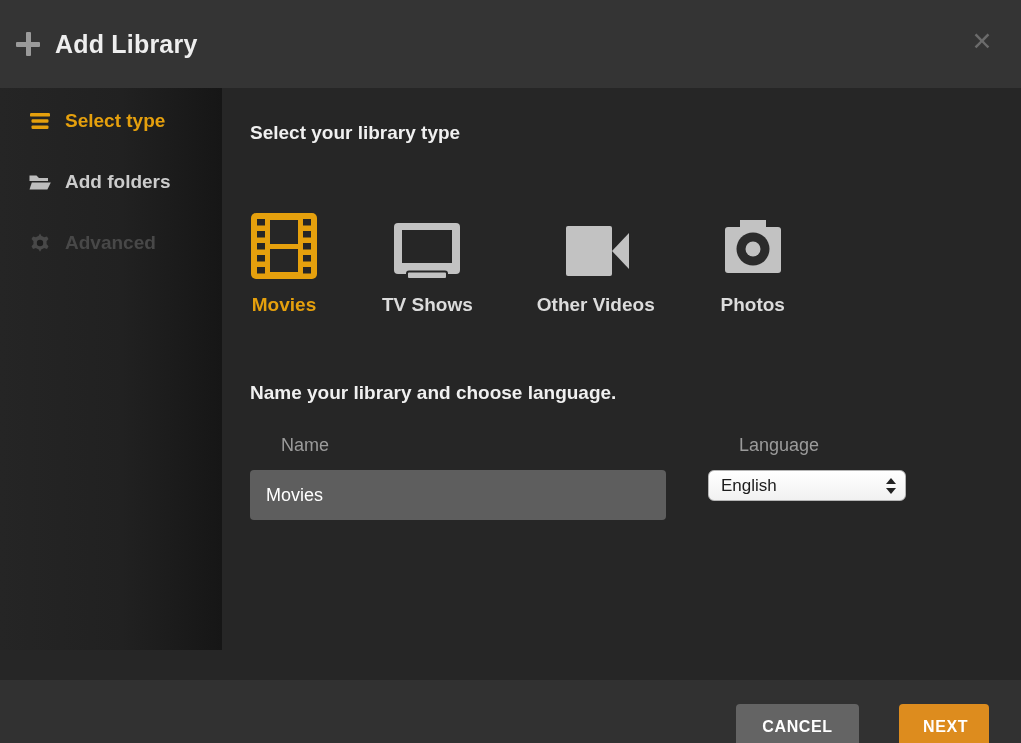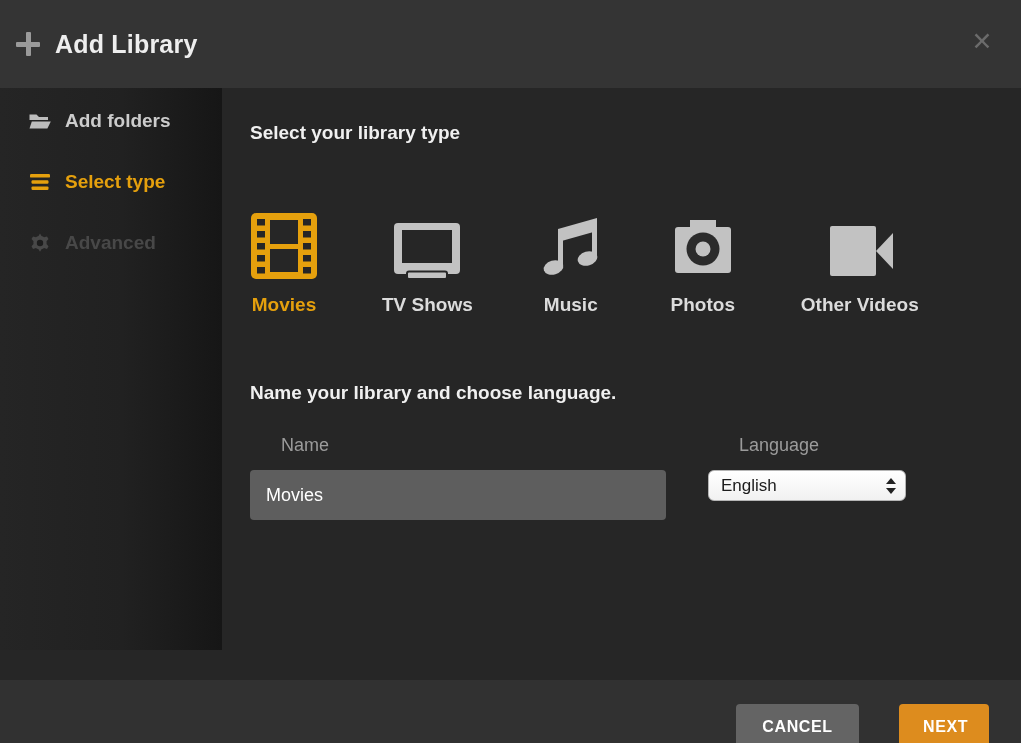--- a/index.html
+++ b/index.html
@@ -124,42 +124,42 @@
 
 <div class="dialog">
 
   <div class="header">
     <span class="plus-icon"></span>
     <span class="header-title">Add Library</span>
     <span class="close-btn">✕</span>
   </div>
 
   <div class="sidebar">
-    <div class="side-item enabled">
-      <span class="side-icon">
-        <svg width="24" height="24" viewBox="0 0 24 24">
-          <g fill="#bdbdbd">
-            <path d="M1.5 5.5 h7 l2.5 2.5 h9 v3 h-18.5 z"></path>
-            <path d="M3.8 12.5 h19 l-3.4 7 h-17.9 z"></path>
-          </g>
-        </svg>
-      </span>
-      <span class="side-label">Add folders</span>
-    </div>
     <div class="side-item active">
       <span class="side-icon">
         <svg width="24" height="24" viewBox="0 0 24 24">
           <g fill="#e5a00d">
             <rect x="2" y="4" width="20" height="3.6" rx="1.2"></rect>
             <rect x="3.5" y="10.2" width="17" height="3.6" rx="1.2"></rect>
             <rect x="3.5" y="16.4" width="17" height="3.6" rx="1.2"></rect>
           </g>
         </svg>
       </span>
       <span class="side-label">Select type</span>
+    </div>
+    <div class="side-item enabled">
+      <span class="side-icon">
+        <svg width="24" height="24" viewBox="0 0 24 24">
+          <g fill="#bdbdbd">
+            <path d="M1.5 5.5 h7 l2.5 2.5 h9 v3 h-18.5 z"></path>
+            <path d="M3.8 12.5 h19 l-3.4 7 h-17.9 z"></path>
+          </g>
+        </svg>
+      </span>
+      <span class="side-label">Add folders</span>
     </div>
     <div class="side-item disabled">
       <span class="side-icon">
         <svg width="24" height="24" viewBox="0 0 24 24">
           <g fill="#484848">
             <path d="M12 2.5 l1.5 2.6 a7.2 7.2 0 0 1 2.6 1.1 l2.9-0.8 1.5 2.6 -2 2.2 a7.2 7.2 0 0 1 0 2.9 l2 2.2 -1.5 2.6 -2.9-0.8 a7.2 7.2 0 0 1 -2.6 1.1 l-1.5 2.6 -1.5-2.6 a7.2 7.2 0 0 1 -2.6-1.1 l-2.9 0.8 -1.5-2.6 2-2.2 a7.2 7.2 0 0 1 0-2.9 l-2-2.2 1.5-2.6 2.9 0.8 a7.2 7.2 0 0 1 2.6-1.1 z"></path>
           </g>
           <circle cx="12" cy="12" r="3.2" fill="#1d1d1d"></circle>
         </svg>
       </span>
@@ -199,57 +199,43 @@
         <div class="type-icon">
           <svg width="68" height="68" viewBox="0 0 68 68">
             <rect x="1" y="11" width="66" height="51" rx="4" fill="#c2c2c2"></rect>
             <rect x="9" y="18" width="50" height="33" fill="#262626"></rect>
             <rect x="14" y="59.5" width="40" height="7.5" rx="2" fill="#c2c2c2" stroke="#262626" stroke-width="2"></rect>
           </svg>
         </div>
         <div class="type-label">TV Shows</div>
       </div>
 
+
       <div class="type-item">
         <div class="type-icon">
           <svg width="68" height="68" viewBox="0 0 68 68">
             <g fill="#c2c2c2">
-              <polygon points="21,17 60,6 60,19 21,30"></polygon>
-              <rect x="21" y="19" width="5" height="36"></rect>
-              <rect x="55" y="8" width="5" height="38"></rect>
-              <ellipse cx="16.5" cy="55.5" rx="10" ry="7" transform="rotate(-16 16.5 55.5)"></ellipse>
-              <ellipse cx="50.5" cy="46.5" rx="10" ry="7" transform="rotate(-16 50.5 46.5)"></ellipse>
+              <rect x="4" y="14" width="46" height="50" rx="2"></rect>
+              <polygon points="50,39 67,21 67,57"></polygon>
             </g>
           </svg>
         </div>
-        <div class="type-label">Music</div>
+        <div class="type-label">Other Videos</div>
       </div>
 
       <div class="type-item">
         <div class="type-icon">
           <svg width="68" height="68" viewBox="0 0 68 68">
             <rect x="21" y="8" width="26" height="12" fill="#c2c2c2"></rect>
             <rect x="6" y="15" width="56" height="46" rx="3" fill="#c2c2c2"></rect>
             <circle cx="34" cy="37" r="16.5" fill="#2b2b2b"></circle>
             <circle cx="34" cy="37" r="7.5" fill="#c2c2c2"></circle>
           </svg>
         </div>
         <div class="type-label">Photos</div>
-      </div>
-
-      <div class="type-item">
-        <div class="type-icon">
-          <svg width="68" height="68" viewBox="0 0 68 68">
-            <g fill="#c2c2c2">
-              <rect x="4" y="14" width="46" height="50" rx="2"></rect>
-              <polygon points="50,39 67,21 67,57"></polygon>
-            </g>
-          </svg>
-        </div>
-        <div class="type-label">Other Videos</div>
       </div>
 
     </div>
 
     <div class="subheading">Name your library and choose language.</div>
 
     <div class="fields-row">
       <div class="field-col-name">
         <div class="field-label">Name</div>
         <input class="name-input" type="text" value="Movies" style="">

